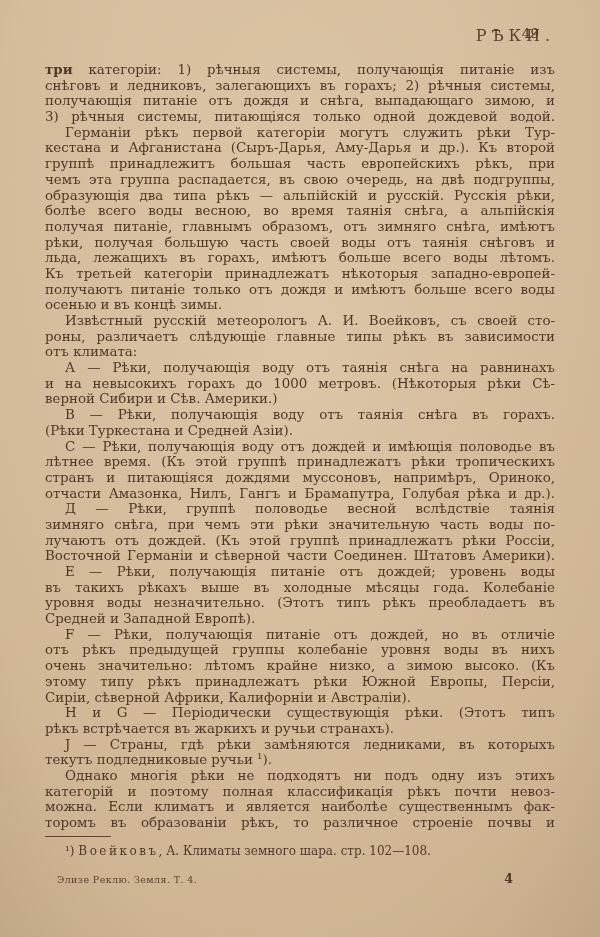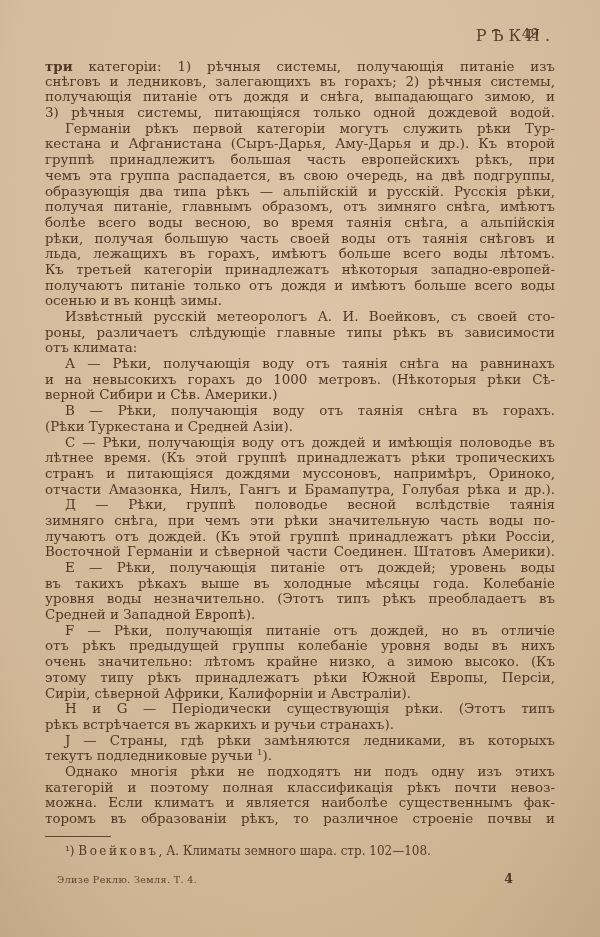--- a/index.html
+++ b/index.html
@@ -17,21 +17,21 @@
   .running-head{position:relative;height:18px;}
   .rh-title{
     text-align:right;font-size:16px;letter-spacing:5px;
     color:#5a4330;font-weight:normal;
   }
   .rh-num{
     position:absolute;right:16px;top:-1px;font-size:13.5px;color:#4e3826;
   }
   .body-text{margin-top:14px;}
   .line{
-    font-size:13.4px;line-height:16px;height:15.7px;
+    font-size:13.4px;line-height:23px;height:15.7px;
     text-align:justify;overflow:visible;white-space:normal;
   }
   .line.fill{text-align-last:justify;}
   .line.indent{text-indent:20px;}
   .it{}
   .bd{font-weight:bold;}
   .sp{letter-spacing:2.5px;text-align:right;}
   .fn-rule{width:66px;height:1px;background:#5c4531;margin:9px 0 7px 0;}
   .footnote{font-size:12px;line-height:15px;text-indent:20px;color:#50392a;}
   .footer{
@@ -55,22 +55,22 @@
     <div class="body-text" id="body-text">
         <div class="line fill"><span class="bd">три</span><span> категоріи: 1) рѣчныя системы, получающія питаніе изъ</span></div>
         <div class="line fill"><span>снѣговъ и ледниковъ, залегающихъ въ горахъ; 2) рѣчныя системы,</span></div>
         <div class="line fill"><span>получающія питаніе отъ дождя и снѣга, выпадающаго зимою, и</span></div>
         <div class="line fill"><span>3) рѣчныя системы, питающіяся только одной дождевой водой.</span></div>
         <div class="line indent fill"><span>Германіи рѣкъ первой категоріи могутъ служить рѣки Тур-</span></div>
         <div class="line fill"><span>кестана и Афганистана (Сыръ-Дарья, Аму-Дарья и др.). Къ второй</span></div>
         <div class="line fill"><span>группѣ принадлежитъ большая часть европейскихъ рѣкъ, при</span></div>
         <div class="line fill"><span>чемъ эта группа распадается, въ свою очередь, на двѣ подгруппы,</span></div>
         <div class="line fill"><span>образующія два типа рѣкъ — </span><span class="it">альпійскій</span><span> и </span><span class="it">русскій</span><span>. Русскія рѣки,</span></div>
+        <div class="line fill"><span>болѣе всего воды </span><span class="it">весною</span><span>, во время таянія снѣга, а альпійскія</span></div>
         <div class="line fill"><span>получая питаніе, главнымъ образомъ, отъ зимняго снѣга, имѣютъ</span></div>
-        <div class="line fill"><span>болѣе всего воды </span><span class="it">весною</span><span>, во время таянія снѣга, а альпійскія</span></div>
         <div class="line fill"><span>рѣки, получая большую часть своей воды отъ таянія снѣговъ и</span></div>
         <div class="line fill"><span>льда, лежащихъ въ горахъ, имѣютъ больше всего воды </span><span class="it">лѣтомъ</span><span>.</span></div>
         <div class="line fill"><span>Къ третьей категоріи принадлежатъ нѣкоторыя западно-европей-</span></div>
         <div class="line fill"><span>получаютъ питаніе только отъ дождя и имѣютъ больше всего воды</span></div>
         <div class="line"><span class="it">осенью</span><span> и въ концѣ </span><span class="it">зимы</span><span>.</span></div>
         <div class="line indent fill"><span>Извѣстный русскій метеорологъ А. И. Воейковъ, съ своей сто-</span></div>
         <div class="line fill"><span>роны, различаетъ слѣдующіе главные типы рѣкъ въ зависимости</span></div>
         <div class="line"><span>отъ климата:</span></div>
         <div class="line indent fill"><span>А — Рѣки, получающія воду отъ таянія снѣга на равнинахъ</span></div>
         <div class="line fill"><span>и на невысокихъ горахъ до 1000 метровъ. (Нѣкоторыя рѣки Сѣ-</span></div>

